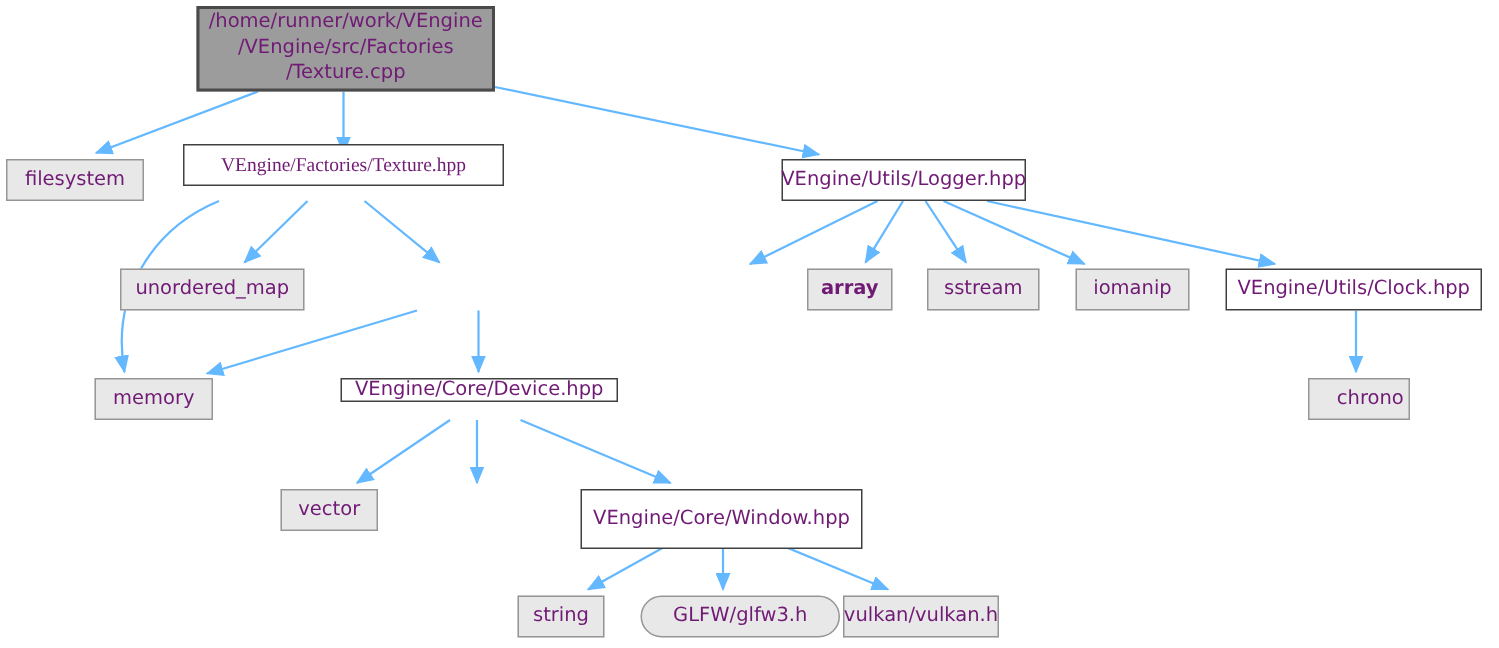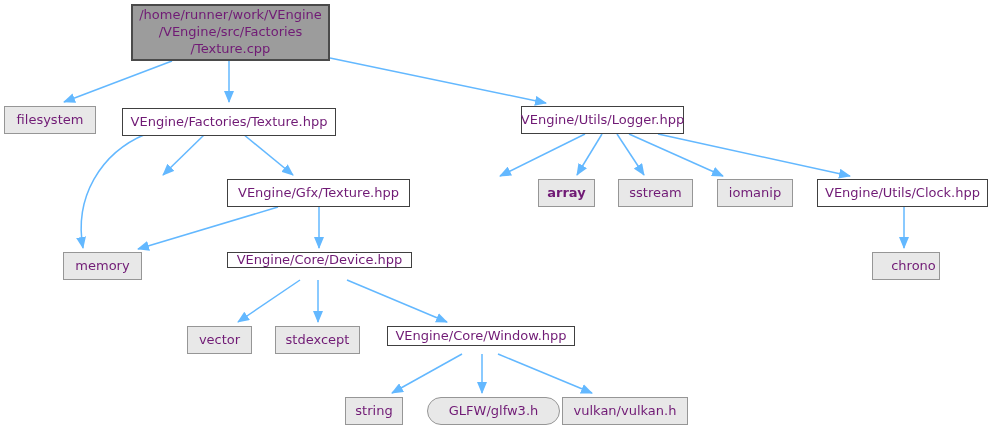--- a/index.html
+++ b/index.html
@@ -84,29 +84,28 @@
       <path d="M347,280 L447,322" class="edge" marker-end="url(#arrow)"></path>
       <path d="M462,354 L392,393" class="edge" marker-end="url(#arrow)"></path>
       <path d="M482,354 L482,393" class="edge" marker-end="url(#arrow)"></path>
       <path d="M498,354 L592,393" class="edge" marker-end="url(#arrow)"></path>
     </svg>
 
 <div class="node current" style="left: 131px; top: 4px; width: 199px; height: 57px;">/home/runner/work/VEngine
 /VEngine/src/Factories
 /Texture.cpp</div>
     <div class="node external" style="left: 4px; top: 106px; width: 92px; height: 28px;">filesystem</div>
-    <div class="node documented" style="left: 122px; top: 108px; width: 214px; height: 28px;">VEngine/Factories/Texture.hpp</div>
+    <div class="node documented" style="left: 122px; top: 96px; width: 214px; height: 28px; font-family: Liberation Serif, serif;">VEngine/Factories/Texture.hpp</div>
     <div class="node documented" style="left: 521px; top: 106px; width: 163px; height: 28px;">VEngine/Utils/Logger.hpp</div>
-    <div class="node documented" style="left: 227px; top: 179px; width: 183px; height: 28px;">VEngine/Gfx/Texture.hpp</div>
+    <div class="node external" style="left: 80px; top: 179px; width: 123px; height: 28px;">unordered_map</div>
     <div class="node external" style="left: 538px; top: 179px; width: 57px; height: 28px; font-weight: bold;">array</div>
     <div class="node external" style="left: 717px; top: 179px; width: 76px; height: 28px;">iomanip</div>
     <div class="node external" style="left: 618px; top: 179px; width: 75px; height: 28px;">sstream</div>
     <div class="node external" style="left: 63px; top: 252px; width: 79px; height: 28px;">memory</div>
     <div class="node documented" style="left: 817px; top: 179px; width: 171px; height: 28px;">VEngine/Utils/Clock.hpp</div>
     <div class="node documented" style="left: 227px; top: 252px; width: 185px; height: 16px;">VEngine/Core/Device.hpp</div>
     <div class="node external" style="left: 872px; top: 252px; width: 68px; height: 28px; padding-left: 15px;">chrono</div>
     <div class="node external" style="left: 187px; top: 326px; width: 65px; height: 28px;">vector</div>
-    <div class="node external" style="left: 275px; top: 326px; width: 85px; height: 28px;">stdexcept</div>
-    <div class="node documented" style="left: 387px; top: 326px; width: 188px; height: 20px;">VEngine/Core/Window.hpp</div>
+    <div class="node documented" style="left: 387px; top: 326px; width: 188px; height: 40px;">VEngine/Core/Window.hpp</div>
     <div class="node external" style="left: 345px; top: 397px; width: 58px; height: 28px;">string</div>
     <div class="node external" style="left: 427px; top: 397px; width: 133px; height: 28px; border-radius: 14px;">GLFW/glfw3.h</div>
-    <div class="node external" style="left: 562px; top: 397px; width: 126px; height: 28px;">vulkan/vulkan.h</div>
+    <div class="node external" style="left: 562px; top: 397px; width: 104px; height: 28px;">vulkan/vulkan.h</div>
   </div>
 
 </body></html>

